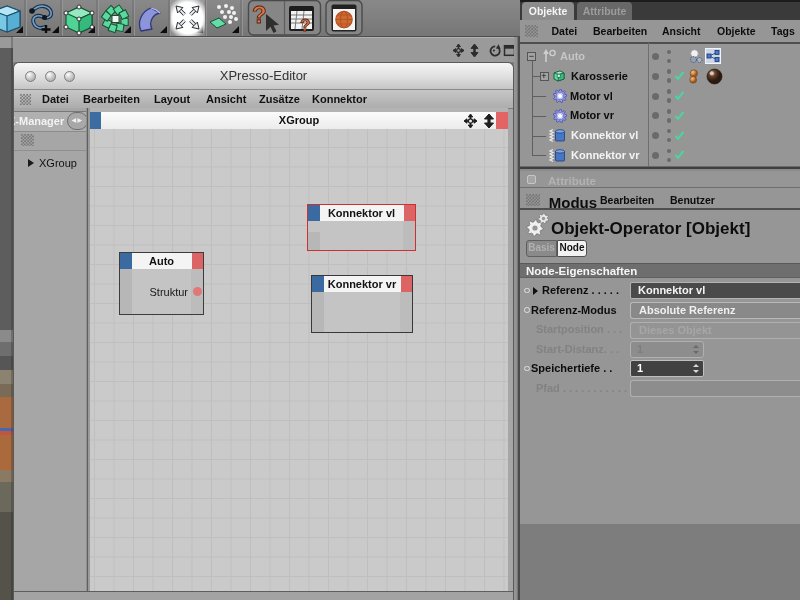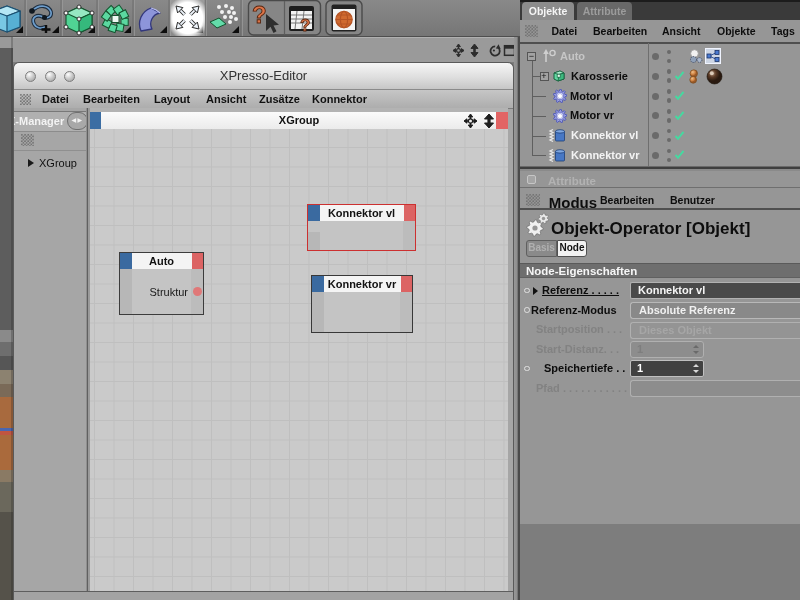--- a/index.html
+++ b/index.html
@@ -428,27 +428,27 @@
       <circle cx="18.5" cy="7.5" r="1.7" fill="#969696"></circle>
     </svg>
 <div class="rtxt" style="left:31px;top:219px;font-size:17px;">Objekt‑Operator [Objekt]</div>
 <div class="abs" style="left:6px;top:240px;width:31px;height:16.5px;background:#8a8a8a;border:1px solid #606060;border-radius:3px 0 0 3px;box-sizing:border-box;color:#b0b0b0;font-size:10px;font-weight:700;text-align:center;line-height:14.5px;">Basis</div>
 <div class="abs" style="left:37px;top:240px;width:30px;height:16.5px;background:#f2f2f2;border:1px solid #505050;border-radius:0 3px 3px 0;box-sizing:border-box;color:#111;font-size:10px;font-weight:700;text-align:center;line-height:14.5px;">Node</div>
 <div class="abs" style="left:0;top:263px;width:280px;height:14.5px;background:#6e6e6e;border-top:1px solid #5a5a5a;border-bottom:1px solid #606060;box-sizing:border-box;color:#f6f6f6;font-size:11.5px;font-weight:700;">
       <span style="position:absolute;left:6px;top:0.5px;">Node‑Eigenschaften</span>
     </div>
 <div class="abs" style="left:4px;top:287.9px;width:5.6px;height:5.6px;border-radius:50%;border:1px solid #e0e0e0;box-sizing:border-box;"></div>
 <div class="abs" style="left:13px;top:286.7px;width:0;height:0;border-top:4px solid transparent;border-bottom:4px solid transparent;border-left:5.5px solid #111;"></div>
-<div class="rtxt" style="left:22px;top:284.2px;color:#0d0d0d;text-decoration:underline;">Referenz . . . . .</div>
+<div class="rtxt" style="left:22px;top:284.2px;color:#0d0d0d;">Referenz . . . . .</div>
 <div class="abs" style="left:4px;top:307.4px;width:5.6px;height:5.6px;border-radius:50%;border:1px solid #e0e0e0;box-sizing:border-box;"></div>
 <div class="rtxt" style="left:11px;top:303.7px;color:#0d0d0d;">Referenz‑Modus</div>
 <div class="rtxt" style="left:16px;top:323.2px;color:#828282;">Startposition . . .</div>
 <div class="rtxt" style="left:16px;top:342.7px;color:#828282;">Start‑Distanz. . .</div>
 <div class="abs" style="left:4px;top:365.9px;width:5.6px;height:5.6px;border-radius:50%;border:1px solid #e0e0e0;box-sizing:border-box;"></div>
-<div class="rtxt" style="left:24px;top:362.2px;color:#0d0d0d;">Speichertiefe . . </div>
+<div class="rtxt" style="left:11px;top:362.2px;color:#0d0d0d;">Speichertiefe . . </div>
 <div class="rtxt" style="left:16px;top:381.7px;color:#828282;">Pfad . . . . . . . . . . .</div>
 <div class="field" style="left:110px;top:282.2px;width:170px;height:17px;background:#4a4a4a;border:1px solid #b2b2b2;border-right:none;border-radius:2px 0 0 2px;color:#f5f5f5;line-height:15px;"><span style="margin-left:7px;">Konnektor vl</span></div>
 <div class="field" style="left:110px;top:302.2px;width:170px;height:17px;background:#898989;border:1px solid #b8b8b8;border-right:none;border-radius:3px 0 0 3px;color:#f0f0f0;line-height:15px;"><span style="margin-left:8px;margin-top:24px;">Absolute Referenz</span></div>
 <div class="field" style="left:110px;top:321.7px;width:170px;height:17px;background:#949494;border:1px solid #b0b0b0;border-right:none;border-radius:3px 0 0 3px;color:#a6a6a6;line-height:15px;"><span style="margin-left:8px;">Dieses Objekt</span></div>
 <div class="field" style="left:110px;top:341.2px;width:74px;height:17px;background:#8d8d8d;border:1px solid #b0b0b0;border-radius:3px;color:#7e7e7e;line-height:15px;"><span style="margin-left:6px;">1</span><div class="abs" style="right:3px;top:0;width:8px;height:15px;">
         <div class="abs" style="left:1px;top:3px;width:0;height:0;border-left:3px solid transparent;border-right:3px solid transparent;border-bottom:3.6px solid #6a6a6a;"></div>
         <div class="abs" style="left:1px;top:8.5px;width:0;height:0;border-left:3px solid transparent;border-right:3px solid transparent;border-top:3.6px solid #6a6a6a;"></div>
       </div></div>
 <div class="field" style="left:110px;top:360.2px;width:74px;height:17px;background:#414141;border:1px solid #c0c0c0;border-radius:2px;color:#ffffff;line-height:15px;"><span style="margin-left:6px;">1</span><div class="abs" style="right:3px;top:0;width:8px;height:15px;">
         <div class="abs" style="left:1px;top:2.6px;width:0;height:0;border-left:3px solid transparent;border-right:3px solid transparent;border-bottom:3.8px solid #d8d8d8;"></div>

